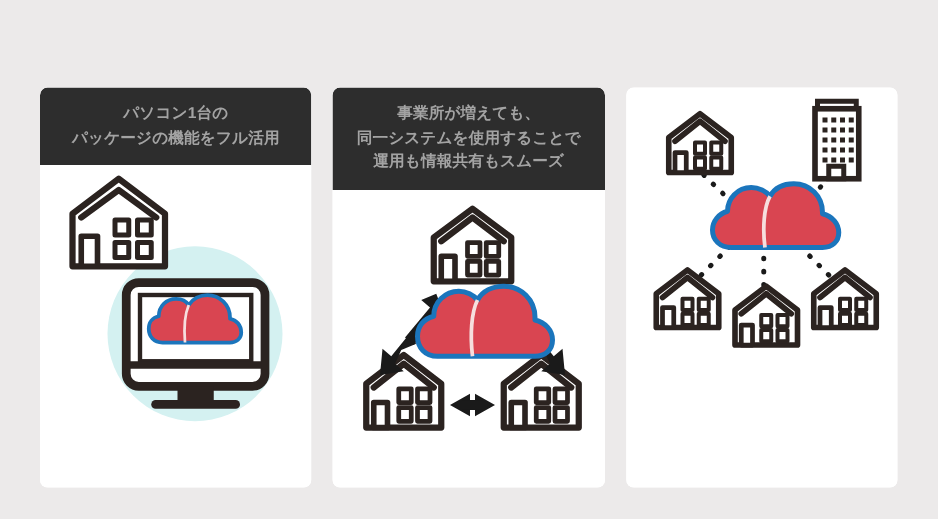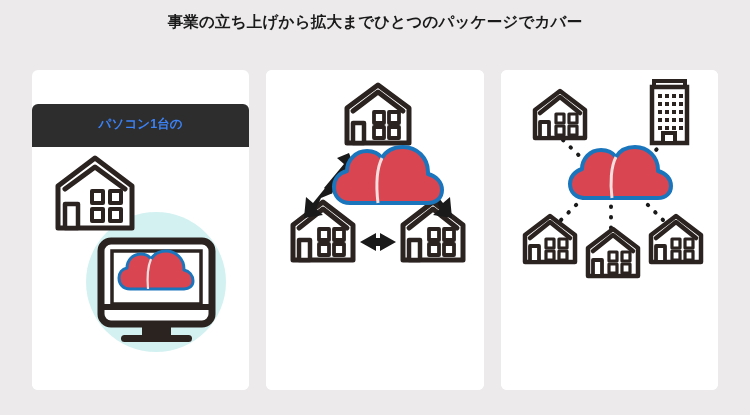--- a/index.html
+++ b/index.html
@@ -45,29 +45,28 @@
     height: 320px;
     background: #ffffff;
     border-radius: 6px;
     overflow: hidden;
     display: flex;
     flex-direction: column;
     box-shadow: 0 0 0 0 rgba(0,0,0,0);
   }
   .card-header {
     background: #2d2d2d;
-    color: #3b82f6;
+    color: #a3a3a3;
     border-radius: 6px 6px 0 0;
     padding: 11px 6px 12px 6px;
     text-align: center;
     font-size: 12.5px;
     font-weight: 700;
     line-height: 19.5px;
     letter-spacing: 0.1px;
-    margin-top: 34px;
   }
   .card-header .hline { display: block; white-space: nowrap; }
   .card-body {
     flex: 1;
     position: relative;
     background: #ffffff;
   }
   .card-body svg { display: block; }
 
   .illus {
@@ -75,28 +74,28 @@
     left: 0;
     top: 0;
     width: 218px;
     height: 230px;
   }
 </style>
 </head>
 <body>
 
 <div class="heading">
-  <span class="heading-line">事業の立ち上げから拡大までひとつのパッケージでカバー</span>
 </div>
 
 <div class="cards">
 
   <div class="card">
     <div class="card-header">
       <span class="hline">パソコン1台の</span>
+      <span class="hline">パッケージの機能をフル活用</span>
     </div>
     <div class="card-body">
       <svg class="illus" viewBox="0 0 218 230" xmlns="http://www.w3.org/2000/svg">
 
         <g>
           <path d="M 88 72 L 110 104 L 72 112 Z" fill="#d4f1f1"></path>
           <circle cx="124" cy="135" r="70" fill="#d4f1f1"></circle>
         </g>
 
         <g fill="none" stroke="#2b2320" stroke-width="5" stroke-linejoin="round" stroke-linecap="round">
@@ -119,20 +118,25 @@
           <g>
             <path d="M 98 142 C 91 142 87 137 87 131 C 87 126 90 122 95 121 C 95 113 101 107 109 107 C 113 107 117 109 119 112 C 122 107 128 104 134 104 C 144 104 152 112 152 122 L 152 123 C 157 124 161 128 161 134 C 161 139 157 142 152 142 Z" fill="#d94551" stroke="#1b75bc" stroke-width="3" stroke-linejoin="round"></path>
             <path d="M 119 112 C 116 119 115 130 116 142" fill="none" stroke="#f6dede" stroke-width="2.2"></path>
           </g>
         </g>
       </svg>
     </div>
   </div>
 
   <div class="card">
+    <div class="card-header">
+      <span class="hline">事業所が増えても、</span>
+      <span class="hline">同一システムを使用することで</span>
+      <span class="hline">運用も情報共有もスムーズ</span>
+    </div>
     <div class="card-body">
       <svg class="illus" viewBox="0 0 218 230" xmlns="http://www.w3.org/2000/svg">
 
         <g fill="none" stroke="#2b2320" stroke-width="5" stroke-linejoin="round" stroke-linecap="round">
           <path d="M 81 38 L 112 15 L 143 38 L 143 73 L 81 73 Z" fill="#ffffff"></path>
           <path d="M 87 41 L 112 22 L 137 41"></path>
           <rect x="87" y="53" width="11" height="20" fill="#ffffff" stroke-width="4.5"></rect>
           <rect x="108" y="42" width="10" height="11" fill="#ffffff" stroke-width="3.8"></rect>
           <rect x="123" y="42" width="10" height="11" fill="#ffffff" stroke-width="3.8"></rect>
           <rect x="108" y="57" width="10" height="11" fill="#ffffff" stroke-width="3.8"></rect>

